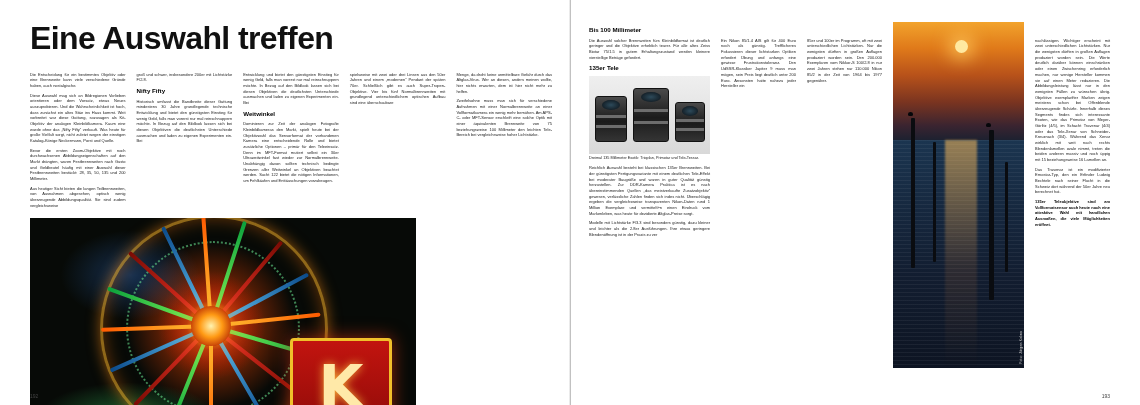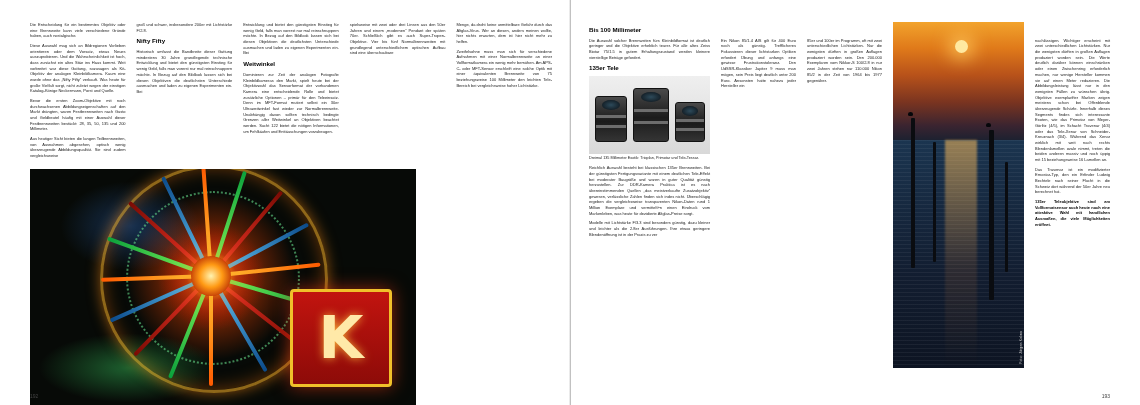--- a/index.html
+++ b/index.html
@@ -306,20 +306,21 @@
     line-height: 1.42;
     color: #000;
   }
 </style>
 </head>
 <body>
 
 <div class="spread">
 
   <div class="page page-left">
+    <h1 class="title">Eine Auswahl treffen</h1>
 
     <div class="cols-left">
 
       <div class="col">
         <p>Die Entscheidung für ein bestimmtes Objektiv oder eine Brennweite kann viele verschiedene Gründe haben, auch nostalgische.</p>
         <p>Diese Auswahl mag sich an Bildregionen Vorlieben orientieren oder dem Vorsatz, etwas Neues auszuprobieren. Und die Wahrscheinlichkeit ist hoch, dass zunächst ein altes Stäe ins Haus kommt. Weit vorbreitet war diese Gattung, sozusagen als Kit-Objektiv der analogen Kleinbildkamera. Kaum eine wurde ohne das „Nifty Fifty“ verkauft. Was heute für große Vielfalt sorgt, nicht zuletzt wegen der einstigen Katalog-Könige Neckermann, Porst und Quelle.</p>
         <p>Bevor die ersten Zoom-Objektive mit noch durchwachsenen Abbildungseigenschaften auf den Markt drängten, waren Festbrennweiten nach Gusto und Geldbeutel häufig mit einer Auswahl dieser Festbrennweiten bestückt: 28, 35, 50, 135 und 200 Millimeter.</p>
         <p>Aus heutiger Sicht bieten die langen Teilbrennweiten, von Ausnahmen abgesehen, optisch wenig überzeugende Abbildungsqualität. Sie sind zudem vergleichsweise</p>
       </div>
 

